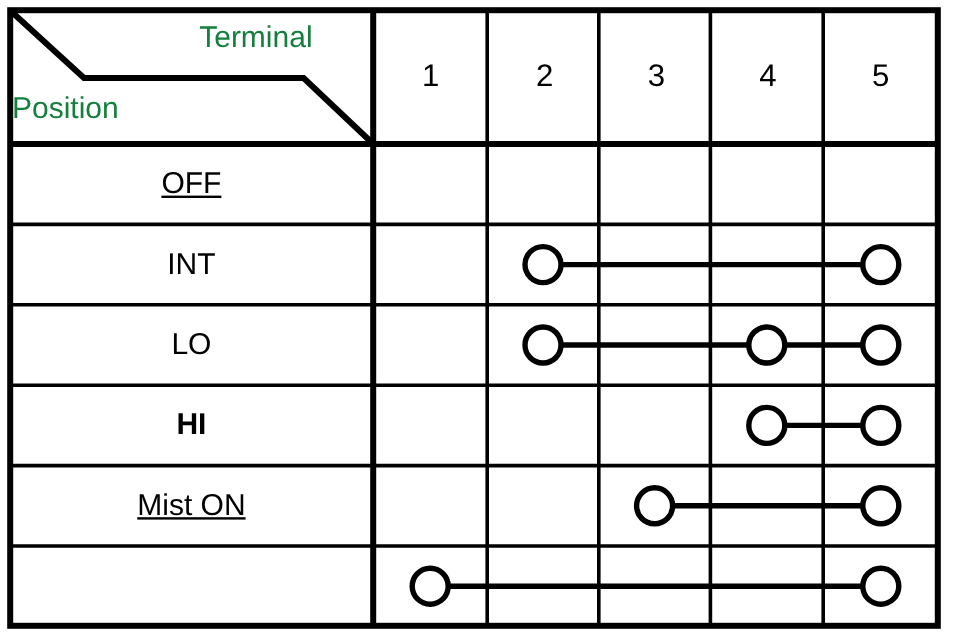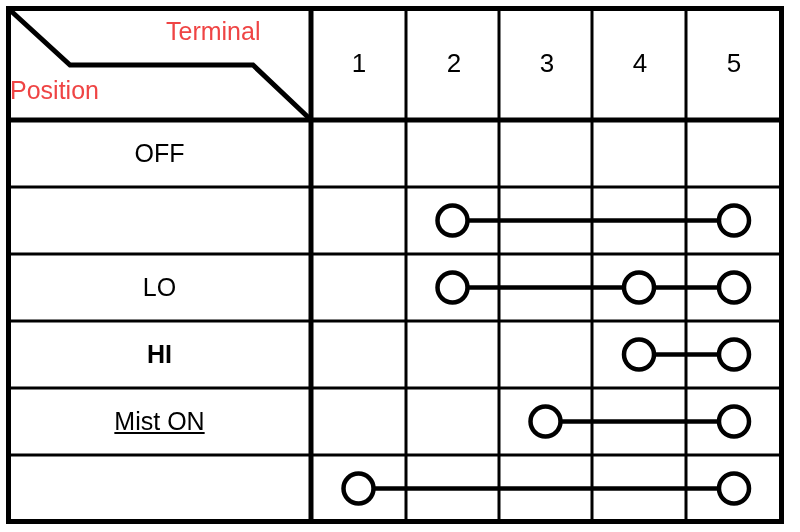--- a/index.html
+++ b/index.html
@@ -43,21 +43,21 @@
     color: #000000;
     white-space: nowrap;
     letter-spacing: 0px;
   }
 
   .corner-label {
     position: absolute;
     font-family: "Liberation Sans", sans-serif;
     font-size: 25px;
     font-weight: 400;
-    color: #ef4444;
+    color: #15803d;
     white-space: nowrap;
   }
 
   #terminal-label {
     left: 166px;
     top: 17px;
   }
 
   #position-label {
     left: 10px;
@@ -123,18 +123,19 @@
 
   <div class="corner-label" id="terminal-label">Terminal</div>
   <div class="corner-label" id="position-label">Position</div>
 
   <div class="cell-text col-header" style="left:311px;">1</div>
   <div class="cell-text col-header" style="left:406px;">2</div>
   <div class="cell-text col-header" style="left:499px;">3</div>
   <div class="cell-text col-header" style="left:592px;">4</div>
   <div class="cell-text col-header" style="left:686px;width:96px;">5</div>
 
-  <div class="cell-text row-label" style="top:120px;">OFF</div>
+  <div class="cell-text row-label" style="top:120px;text-decoration:underline;">OFF</div>
+  <div class="cell-text row-label" style="top:187px;">INT</div>
   <div class="cell-text row-label" style="top:254px;">LO</div>
   <div class="cell-text row-label" style="top:321px;font-weight:bold;">HI</div>
   <div class="cell-text row-label" style="top:388px;text-decoration:underline;">Mist ON</div>
 
 </div>
 
 </body></html>

